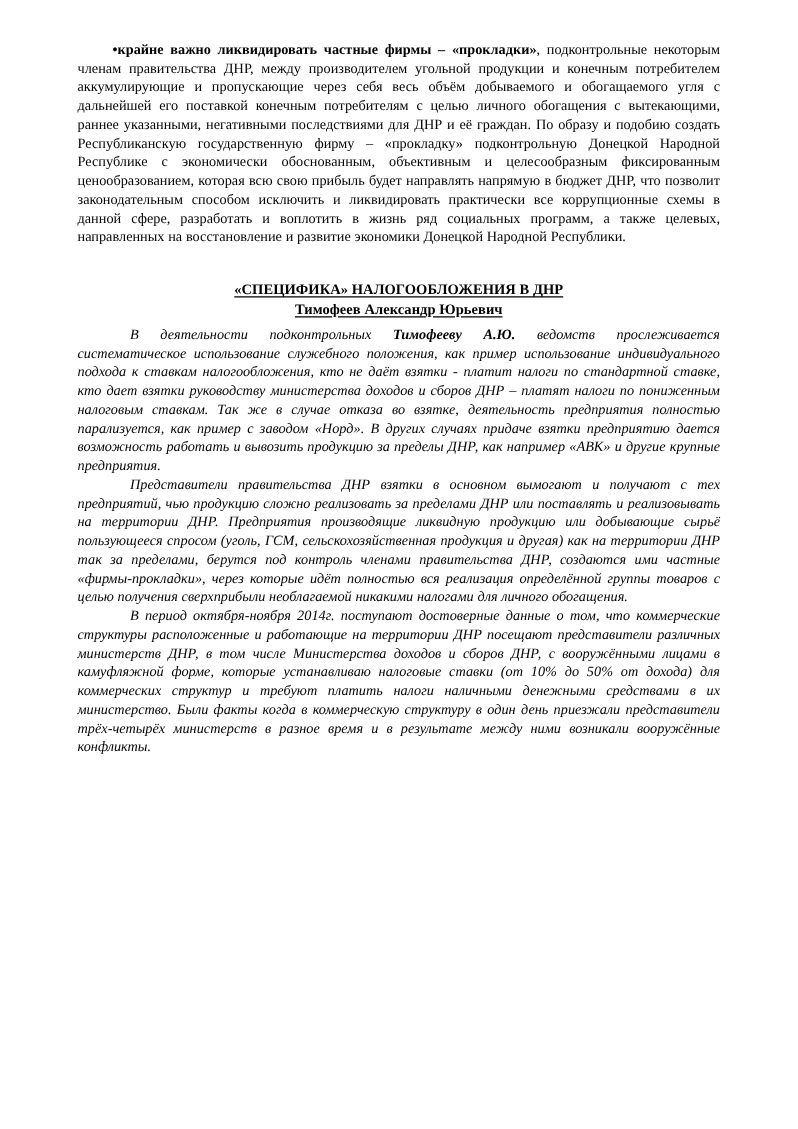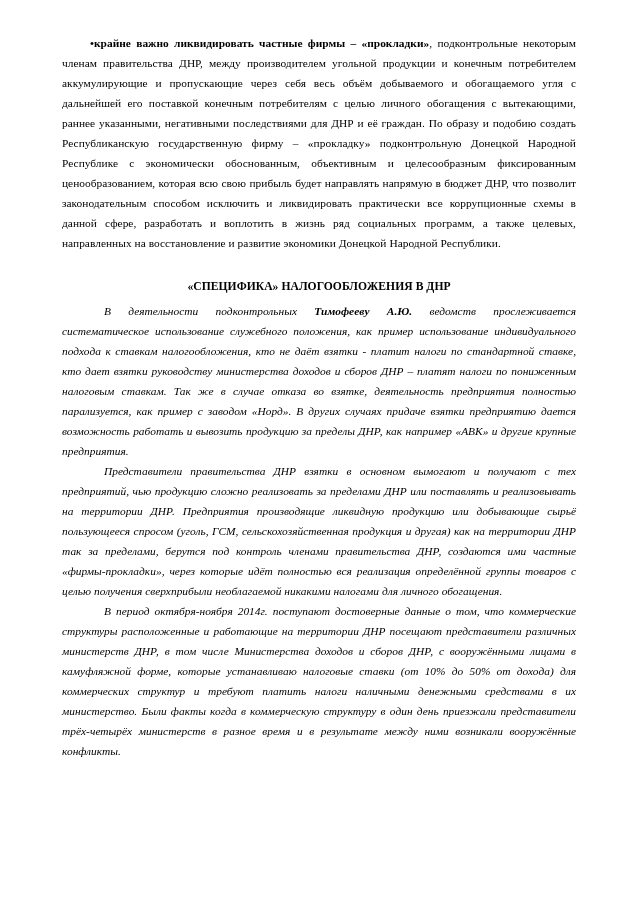--- a/index.html
+++ b/index.html
@@ -22,21 +22,21 @@
   }
   .content {
     position: absolute;
     left: 62px;
     top: 33px;
     width: 514px;
   }
   .para {
     margin: 0;
     font-size: 11.4px;
-    line-height: 20px;
+    line-height: 15px;
     text-align: justify;
     text-justify: inter-word;
     letter-spacing: 0.02px;
     word-spacing: 0.1px;
     hyphens: none;
   }
   .para.bullet-para {
     text-indent: 28px;
   }
   .para.indented {
@@ -56,20 +56,21 @@
   }
   .heading-line {
     margin: 0;
     text-align: center;
     font-weight: bold;
     font-size: 11.6px;
     line-height: 15.6px;
     letter-spacing: 0.05px;
   }
   .heading-line .u {
+    text-decoration: underline;
     text-underline-offset: 1.5px;
     text-decoration-thickness: 1px;
   }
   .spacer-before-heading {
     height: 26px;
   }
   .spacer-after-heading {
     height: 6px;
   }
   
@@ -82,20 +83,21 @@
 
 <div class="page">
   <div class="content">
 
     <p class="para bullet-para"><span class="bullet-mark">•</span><span class="b">крайне важно ликвидировать частные фирмы – «прокладки»</span><span>, подконтрольные некоторым членам правительства ДНР, между производителем угольной продукции и конечным потребителем аккумулирующие и пропускающие через себя весь объём добываемого и обогащаемого угля с дальнейшей его поставкой конечным потребителям с целью личного обогащения с вытекающими, раннее указанными, негативными последствиями для ДНР и её граждан. По образу и подобию создать Республиканскую государственную фирму – «прокладку» подконтрольную Донецкой Народной Республике с экономически обоснованным, объективным и целесообразным фиксированным ценообразованием, которая всю свою прибыль будет направлять напрямую в бюджет ДНР, что позволит законодательным способом исключить и ликвидировать практически все коррупционные схемы в данной сфере, разработать и воплотить в жизнь ряд социальных программ, а также целевых, направленных на восстановление и развитие экономики Донецкой Народной Республики.</span></p>
 
     <div class="spacer-before-heading"></div>
 
     <div class="heading-block">
       <p class="heading-line"><span class="u">«СПЕЦИФИКА» НАЛОГООБЛОЖЕНИЯ В ДНР</span></p>
+      <p class="heading-line"><span class="u">Тимофеев Александр Юрьевич</span></p>
     </div>
 
     <div class="spacer-after-heading"></div>
 
     <p class="para indented"><span>В деятельности подконтрольных </span><span class="b">Тимофееву А.Ю.</span><span> ведомств прослеживается систематическое использование служебного положения, как пример использование индивидуального подхода к ставкам налогообложения, кто не даёт взятки - платит налоги по стандартной ставке, кто дает взятки руководству министерства доходов и сборов ДНР – платят налоги по пониженным налоговым ставкам. Так же в случае отказа во взятке, деятельность предприятия полностью парализуется, как пример с заводом «Норд». В других случаях придаче взятки предприятию дается возможность работать и вывозить продукцию за пределы ДНР, как например «АВК» и другие крупные предприятия.</span></p>
 
     <p class="para indented">Представители правительства ДНР взятки в основном вымогают и получают с тех предприятий, чью продукцию сложно реализовать за пределами ДНР или поставлять и реализовывать на территории ДНР. Предприятия производящие ликвидную продукцию или добывающие сырьё пользующееся спросом (уголь, ГСМ, сельскохозяйственная продукция и другая) как на территории ДНР так за пределами, берутся под контроль членами правительства ДНР, создаются ими частные «фирмы-прокладки», через которые идёт полностью вся реализация определённой группы товаров с целью получения сверхприбыли необлагаемой никакими налогами для личного обогащения.</p>
 
     <p class="para indented">В период октября-ноября 2014г. поступают достоверные данные о том, что коммерческие структуры расположенные и работающие на территории ДНР посещают представители различных министерств ДНР, в том числе Министерства доходов и сборов ДНР,  с вооружёнными лицами в камуфляжной форме, которые устанавливаю налоговые ставки (от 10% до 50% от дохода) для коммерческих структур и требуют платить налоги наличными денежными средствами в их министерство. Были факты когда в коммерческую структуру в один день приезжали представители трёх-четырёх министерств в разное время и в результате между ними возникали вооружённые конфликты.</p>
 

